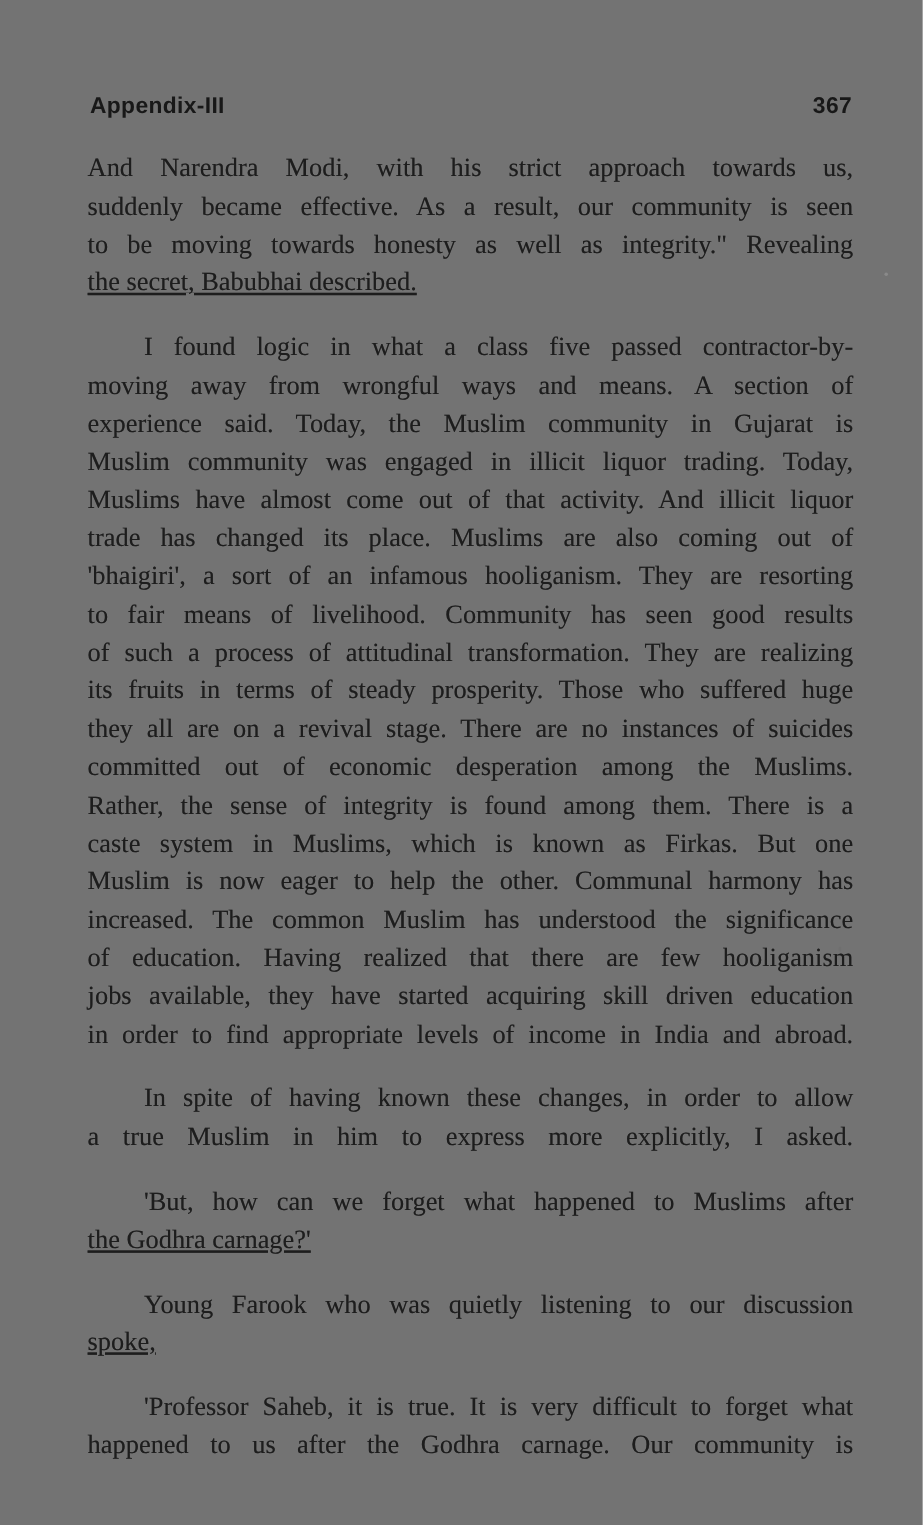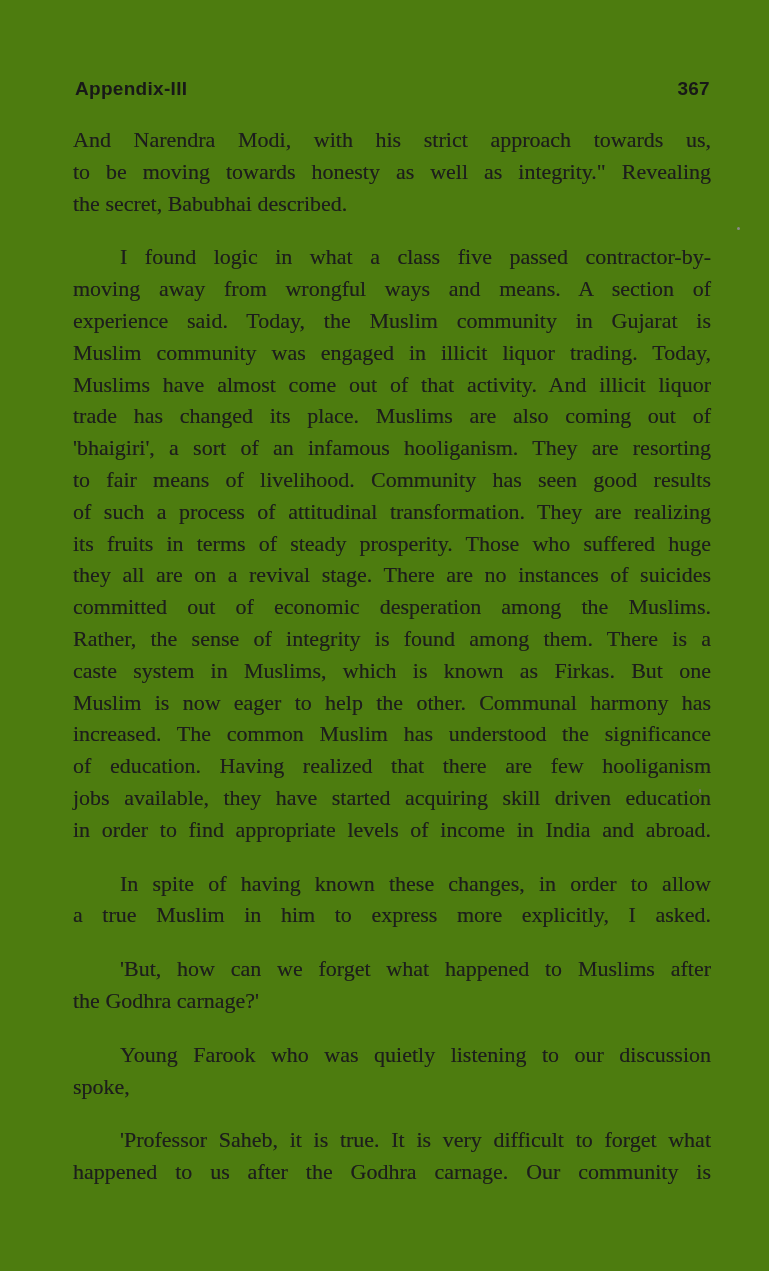--- a/index.html
+++ b/index.html
@@ -4,21 +4,21 @@
 <style>
   html, body {
     margin: 0;
     padding: 0;
     background: #ffffff;
   }
   .page {
     position: relative;
     width: 769px;
     height: 1271px;
-    background: #4d7c0f;
+    background: #737373;
     overflow: hidden;
     font-family: "Liberation Serif", "DejaVu Serif", serif;
     color: #1d1d1d;
   }
   .header {
     position: absolute;
     top: 78px;
     left: 75px;
     right: 59px;
     display: flex;
@@ -37,21 +37,21 @@
     right: 58px;
     font-size: 22px;
     line-height: 31.8px;
     text-shadow: 0 0 0.4px rgba(20,20,20,0.45);
   }
   .para { margin: 0; }
   .ln {
     text-align: justify;
     text-align-last: justify;
   }
-  .ln.end { text-align-last: left; }
+  .ln.end { text-align-last: left; text-decoration: underline; }
   .ln.ind { text-indent: 47px; }
   .speck {
     position: absolute;
     background: #8a8a8a;
     border-radius: 50%;
   }
   .s1 { left: 737px; top: 227px; width: 3px; height: 3px; }
   .s2 { left: 699px; top: 789px; width: 2px; height: 4px; background: #6f6f6f; border-radius: 1px; }
 </style>
 </head>
@@ -62,20 +62,21 @@
   <div class="header">
     <span>Appendix-III</span>
     <span>367</span>
   </div>
 
   <div class="body-text">
 
     <p class="para">
       </p>
       <div class="ln">And Narendra Modi, with his strict approach towards us,</div>
+      <div class="ln">suddenly became effective. As a result, our community is seen</div>
       <div class="ln">to be moving towards honesty as well as integrity." Revealing</div>
       <div class="ln end">the secret, Babubhai described.</div>
     <p></p>
 
     <p class="para">
       </p>
       <div class="ln ind">I found logic in what a class five passed contractor-by-</div>
       <div class="ln">moving away from wrongful ways and means. A section of</div>
       <div class="ln">experience said. Today, the Muslim community in Gujarat is</div>
       <div class="ln">Muslim community was engaged in illicit liquor trading. Today,</div>

